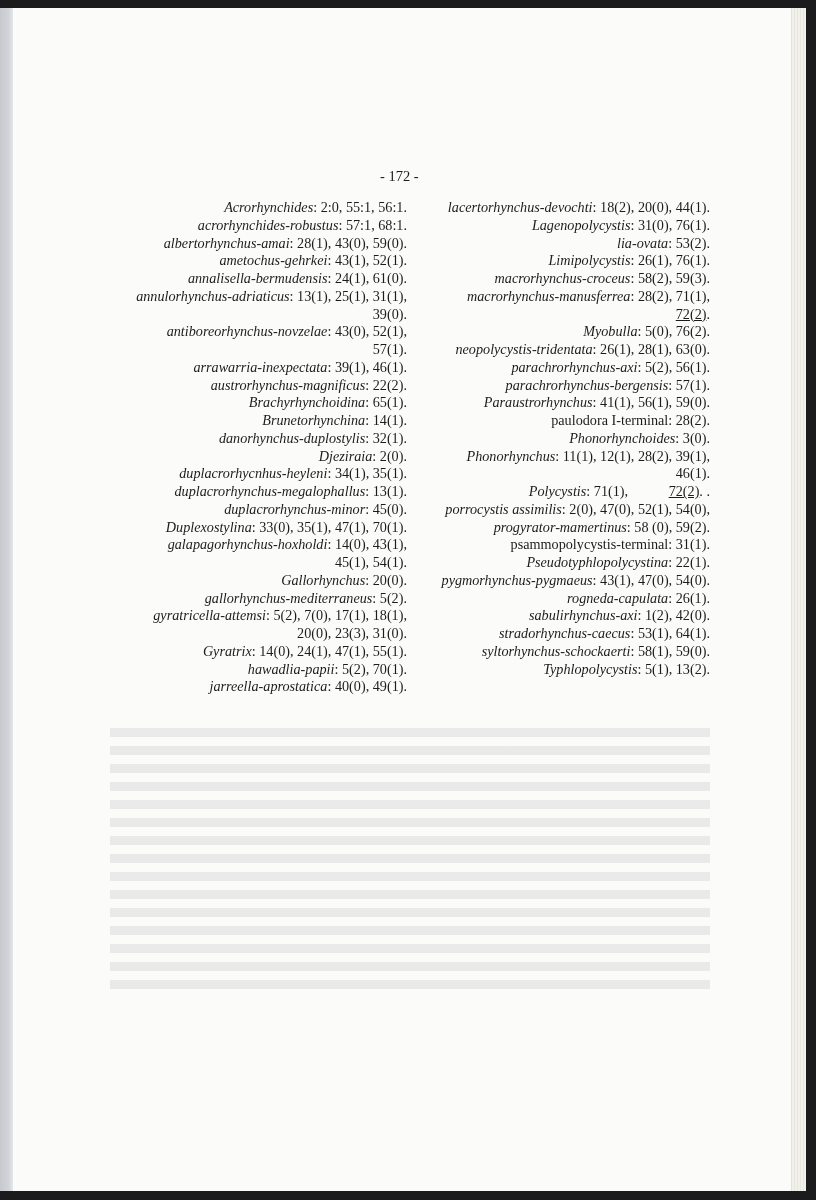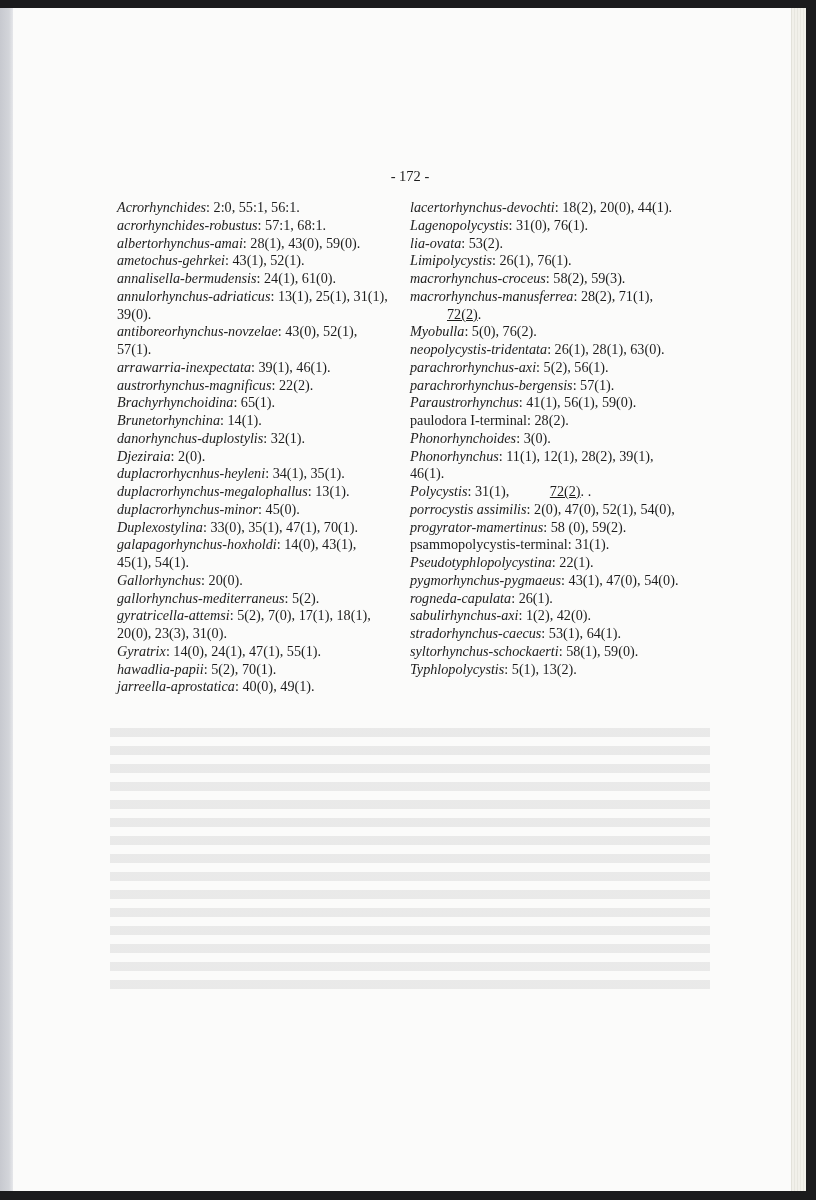--- a/index.html
+++ b/index.html
@@ -20,27 +20,27 @@
     position: absolute; right: 0; top: 0; width: 14px; height: 100%;
     background: repeating-linear-gradient(to right, #f1f0ea 0 2px, #e7e6df 2px 3px);
     border-left: 1px solid #e2e1da;
   }
   .show-through {
     position: absolute; left: 110px; top: 720px; width: 600px; height: 270px;
     opacity: 0.07;
     background: repeating-linear-gradient(to bottom, #000 0 9px, transparent 9px 18px);
   }
   .page-number {
-    position: absolute; top: 168px; left: 380px; width: 60px; text-align: center;
+    position: absolute; top: 168px; left: 380px; width: 60px; text-align: left;
     font-size: 14.5px; color: #1c1c1c;
   }
   .col { position: absolute; top: 199px; font-size: 14.2px; line-height: 17.75px; color: #1c1c1c; }
   .col-left { left: 117px; width: 290px; }
   .col-right { left: 410px; width: 300px; }
-  .entry { margin: 0; padding-left: 0; }
+  .entry { margin: 0; padding-left: 0; text-align: right; }
   .entry .cont { display: block; }
   .taxon { font-style: italic; }
   .taxon.roman { font-style: normal; }
   .u { text-decoration: underline; margin-left: 37px; }
 </style>
 </head>
 <body>
 
 <div class="page">
   <div class="spine"></div>
@@ -84,21 +84,21 @@
     <div class="entry"><span class="taxon">macrorhynchus-croceus</span><span>: 58(2), 59(3).</span></div>
     <div class="entry"><span class="taxon">macrorhynchus-manusferrea</span><span>: 28(2), 71(1),</span><span class="cont"><span class="u">72(2)</span><span>.</span></span></div>
     <div class="entry"><span class="taxon">Myobulla</span><span>: 5(0), 76(2).</span></div>
     <div class="entry"><span class="taxon">neopolycystis-tridentata</span><span>: 26(1), 28(1), 63(0).</span></div>
     <div class="entry"><span class="taxon">parachrorhynchus-axi</span><span>: 5(2), 56(1).</span></div>
     <div class="entry"><span class="taxon">parachrorhynchus-bergensis</span><span>: 57(1).</span></div>
     <div class="entry"><span class="taxon">Paraustrorhynchus</span><span>: 41(1), 56(1), 59(0).</span></div>
     <div class="entry"><span class="taxon roman">paulodora I-terminal</span><span>: 28(2).</span></div>
     <div class="entry"><span class="taxon">Phonorhynchoides</span><span>: 3(0).</span></div>
     <div class="entry"><span class="taxon">Phonorhynchus</span><span>: 11(1), 12(1), 28(2), 39(1),</span><span class="cont">46(1).</span></div>
-    <div class="entry"><span class="taxon">Polycystis</span><span>: 31(1), </span><span class="u">72(2)</span><span>. .</span></div>
+    <div class="entry"><span class="taxon">Polycystis</span><span>: 71(1), </span><span class="u">72(2)</span><span>. .</span></div>
     <div class="entry"><span class="taxon">porrocystis assimilis</span><span>: 2(0), 47(0), 52(1), 54(0),</span></div>
     <div class="entry"><span class="taxon">progyrator-mamertinus</span><span>: 58 (0), 59(2).</span></div>
     <div class="entry"><span class="taxon roman">psammopolycystis-terminal</span><span>: 31(1).</span></div>
     <div class="entry"><span class="taxon">Pseudotyphlopolycystina</span><span>: 22(1).</span></div>
     <div class="entry"><span class="taxon">pygmorhynchus-pygmaeus</span><span>: 43(1), 47(0), 54(0).</span></div>
     <div class="entry"><span class="taxon">rogneda-capulata</span><span>: 26(1).</span></div>
     <div class="entry"><span class="taxon">sabulirhynchus-axi</span><span>: 1(2), 42(0).</span></div>
     <div class="entry"><span class="taxon">stradorhynchus-caecus</span><span>: 53(1), 64(1).</span></div>
     <div class="entry"><span class="taxon">syltorhynchus-schockaerti</span><span>: 58(1), 59(0).</span></div>
     <div class="entry"><span class="taxon">Typhlopolycystis</span><span>: 5(1), 13(2).</span></div>

